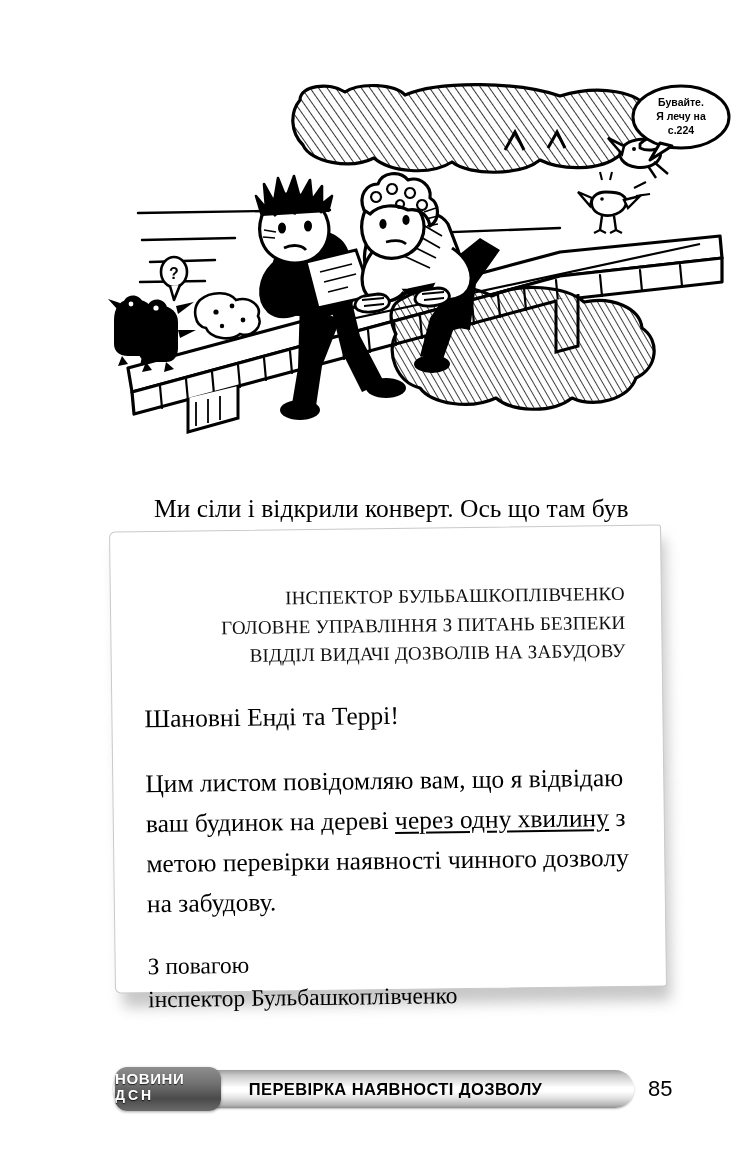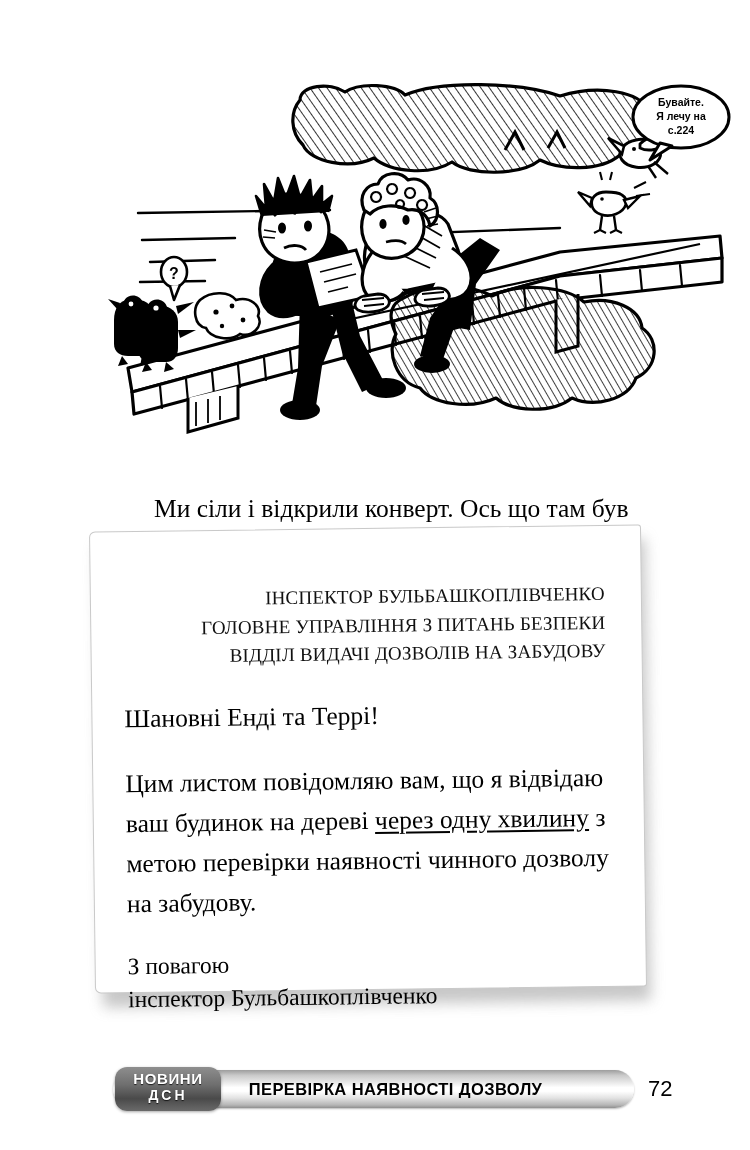--- a/index.html
+++ b/index.html
@@ -35,21 +35,21 @@
     font-family: "Liberation Serif", serif;
     font-size: 25.5px;
     line-height: 41px;
     text-indent: 42px;
     color: #000;
   }
 
   
   #letter-wrap {
     position: absolute;
-    left: 92px;
+    left: 112px;
     top: 528px;
     width: 560px;
     height: 480px;
   }
   #letter-shadow {
     position: absolute;
     left: 8px;
     top: 14px;
     width: 548px;
     height: 462px;
@@ -144,21 +144,20 @@
     width: 106px;
     height: 44px;
     border-radius: 12px;
     background: linear-gradient(to bottom, #8e8e8e 0%, #6f6f6f 40%, #4a4a4a 72%, #6a6a6a 100%);
     box-shadow: 0 1px 3px rgba(0,0,0,.35);
     overflow: hidden;
   }
   #footer-badge .b1, #footer-badge .b2 {
     position: absolute;
     left: 0; width: 106px;
-    text-align: center;
     font-family: "Liberation Sans", sans-serif;
     font-weight: bold;
     color: #ffffff;
     text-shadow: 0 1px 1px rgba(0,0,0,.75);
   }
   #footer-badge .b1 { top: 3px; font-size: 15px; letter-spacing: .6px; }
   #footer-badge .b2 { top: 20px; font-size: 14px; letter-spacing: 3px; }
   #page-number {
     position: absolute;
     left: 648px;
@@ -474,14 +473,14 @@
   </div>
 </div>
 
 <div id="footer">
   <div id="footer-bar"></div>
   <div id="footer-title">ПЕРЕВІРКА НАЯВНОСТІ ДОЗВОЛУ</div>
   <div id="footer-badge">
     <div class="b1">НОВИНИ</div>
     <div class="b2">ДСН</div>
   </div>
-  <div id="page-number">72</div>
+  <div id="page-number">85</div>
 </div>
 
 </body></html>

